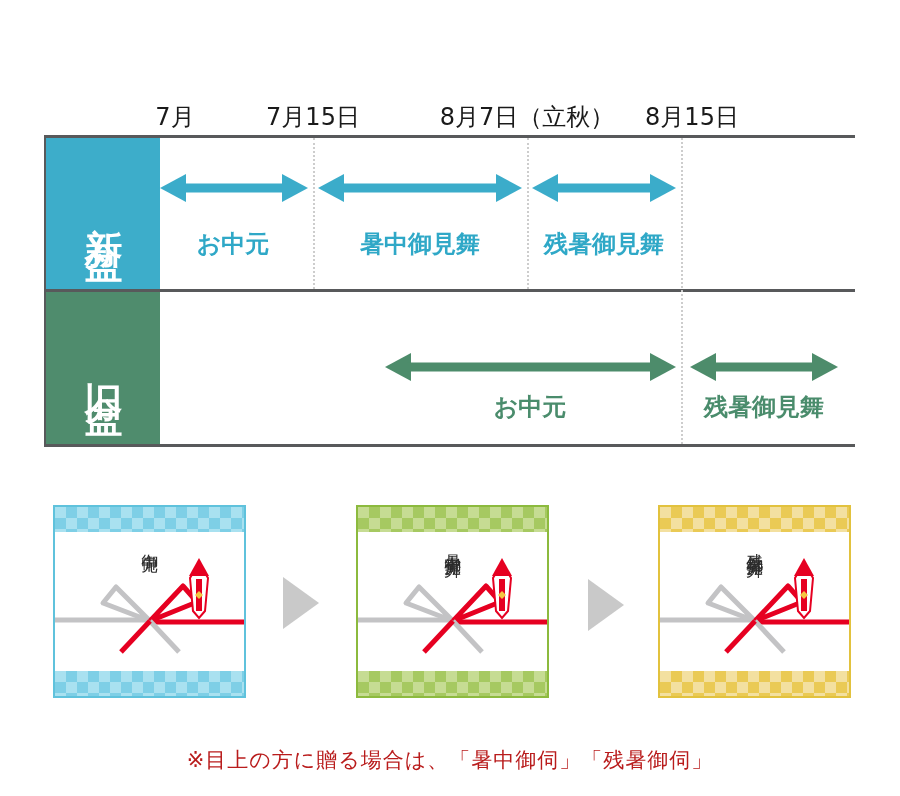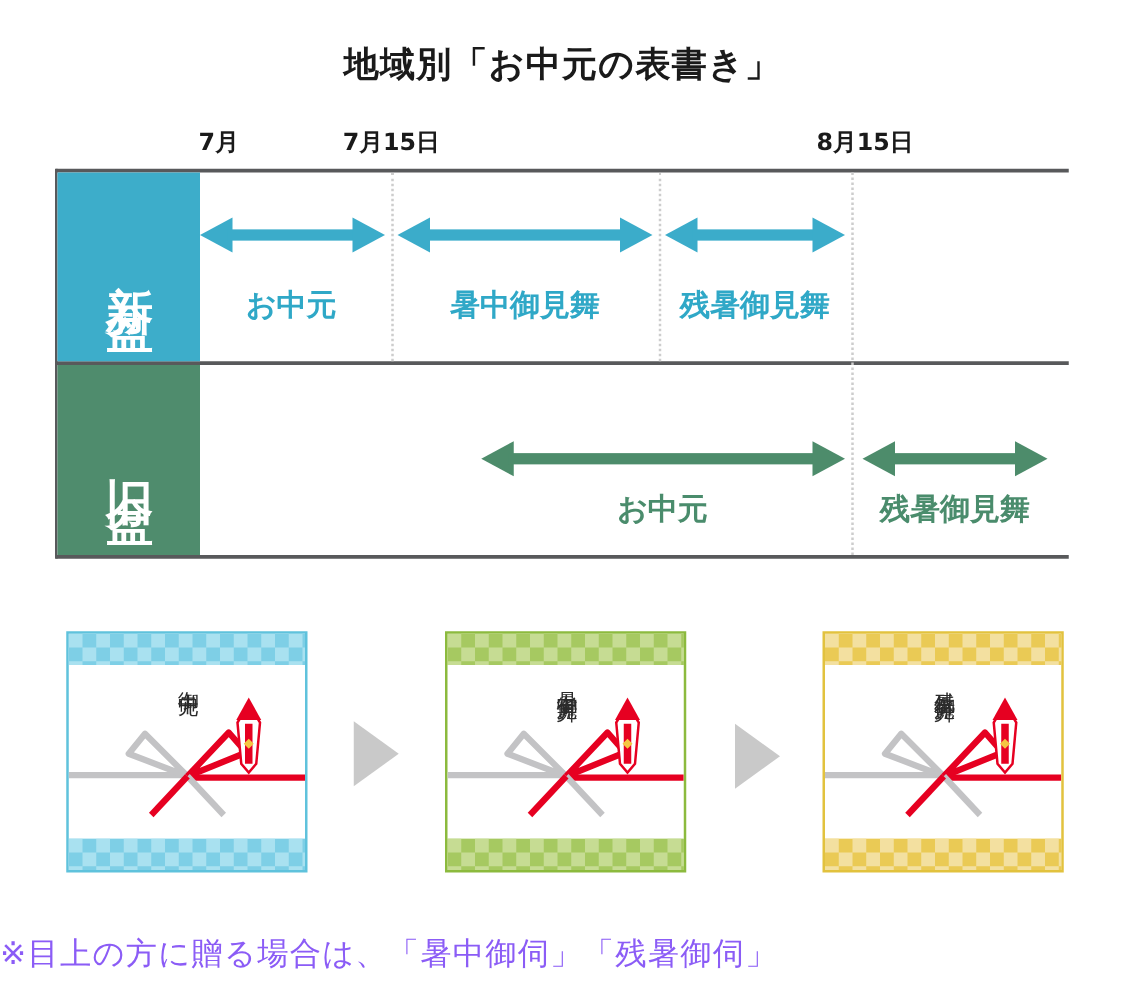--- a/index.html
+++ b/index.html
@@ -4,21 +4,21 @@
 <style>
   * { margin:0; padding:0; box-sizing:border-box; }
   body { background:#ffffff; font-family:"DejaVu Sans","Liberation Sans",sans-serif; }
   .canvas { position:relative; width:900px; height:796px; background:#ffffff; overflow:hidden; }
 
   .title { position:absolute; top:33px; left:0; right:0; text-align:center;
            font-size:28px; font-weight:bold; color:#1a1a1a; letter-spacing:1px; }
 
   
   .axis-label { position:absolute; top:101px; transform:translateX(-50%);
-                font-size:19px; font-weight:bold; color:#1a1a1a; white-space:nowrap;text-align:right; }
+                font-size:24px; font-weight:normal; color:#1a1a1a; white-space:nowrap;text-align:right; }
 
   
   .chart { position:absolute; left:45px; top:135px; width:810px; height:312px; }
   .hline { position:absolute; left:0; width:100%; height:3px; background:#58595b; }
   .hline.top { top:0; }
   .hline.mid { top:154px; }
   .hline.bot { bottom:0; }
   .vline-left { position:absolute; left:-1px; top:0; bottom:0; width:2px; background:#58595b; }
 
   .grid { position:absolute; border-left:2px dotted #cdcdcd; }
@@ -74,32 +74,32 @@
                writing-mode:vertical-rl; text-orientation:upright;
                font-size:17px; line-height:1.15; color:#2b2b2b; letter-spacing:2px; z-index:2; }
   .env-art { position:absolute; left:0; top:0; width:189px; height:189px; z-index:1; }
 
   .next-tri { position:absolute; width:0; height:0;
               border-top:26px solid transparent; border-bottom:26px solid transparent;
               border-left:36px solid #c9c9c9; }
   .next-tri.t1 { left:283px; top:577px; }
   .next-tri.t2 { left:588px; top:579px; }
 
-  .note { position:absolute; top:746px; left:0; right:0; 
-          font-size:25px; color:#8b5cf6; letter-spacing:1px; }
+  .note { position:absolute; top:746px; left:0; right:0; text-align:center;
+          font-size:21px; color:#b91c1c; letter-spacing:1px; }
 </style>
 </head>
 <body>
 
 <div class="canvas">
 
-  <div class="title">地域別「お中元の表書き」</div>
 
   <div class="axis-label" style="left:175px">7月</div>
   <div class="axis-label" style="left:313px">7月15日</div>
+  <div class="axis-label" style="left:527px">8月7日（立秋）</div>
   <div class="axis-label" style="left:692px">8月15日</div>
 
   <div class="chart">
     <div class="hline top"></div>
     <div class="hline mid"></div>
     <div class="hline bot"></div>
     <div class="vline-left"></div>
 
     <div class="grid g1"></div>
     <div class="grid g2"></div>

